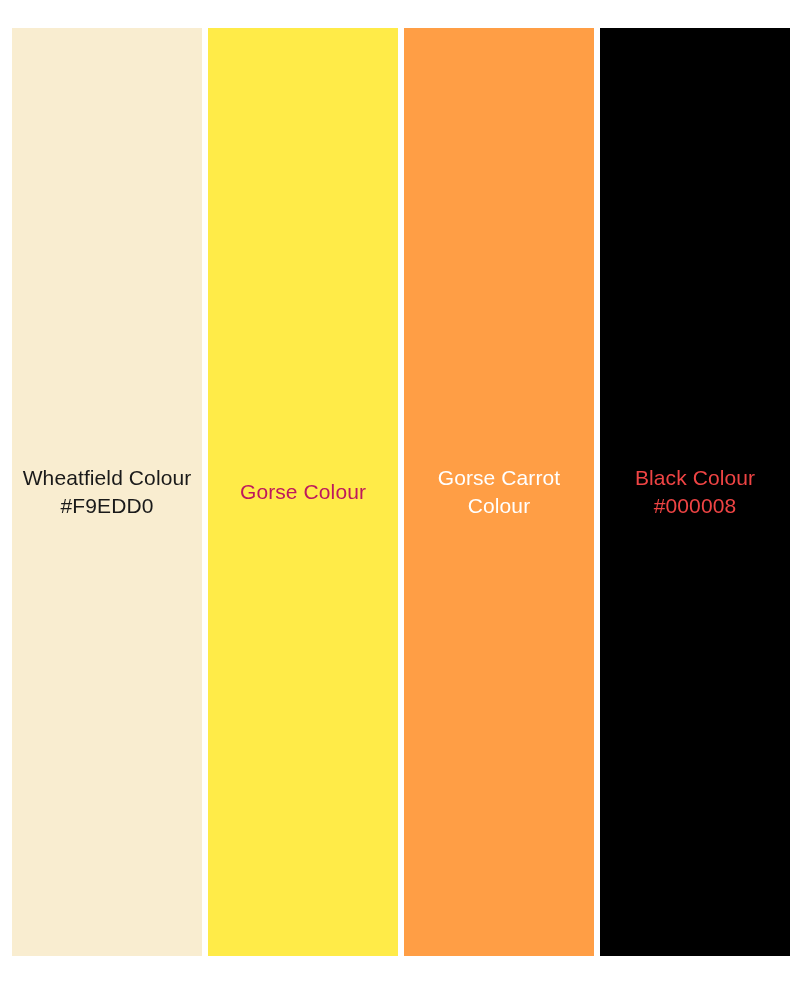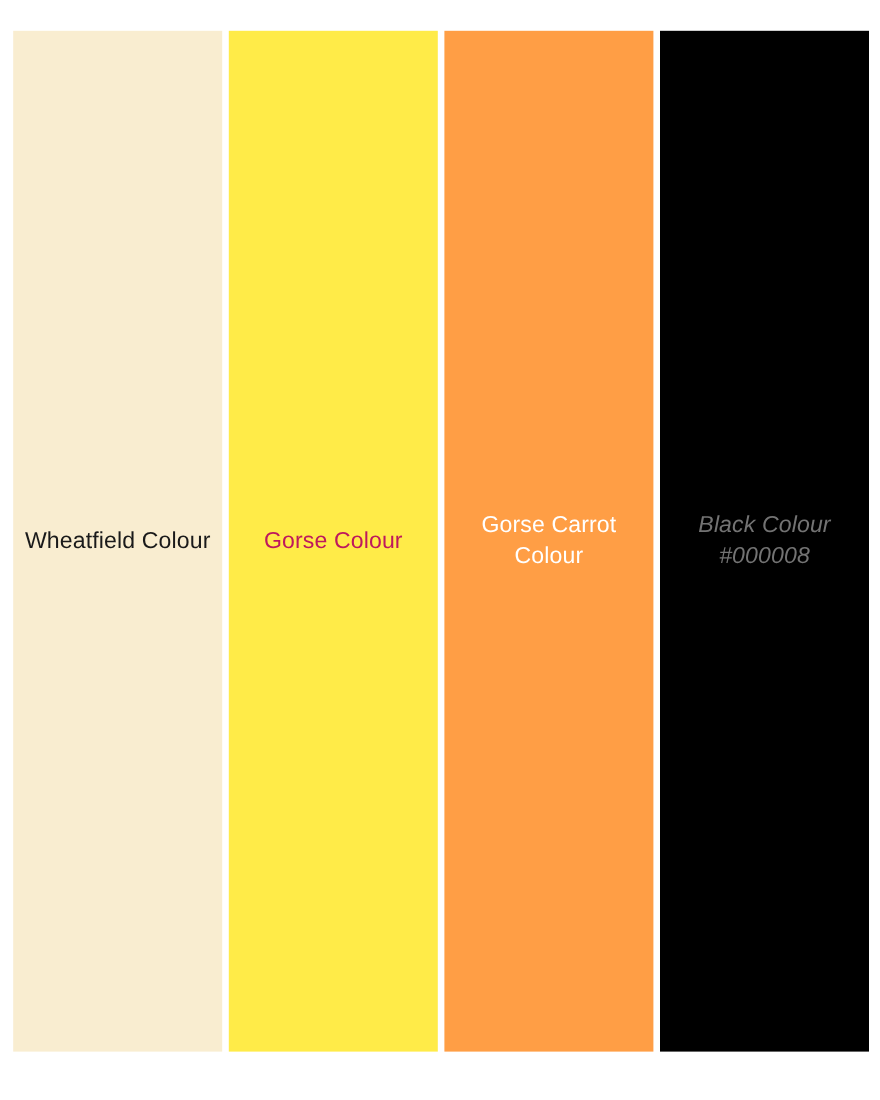--- a/index.html
+++ b/index.html
@@ -53,35 +53,36 @@
   }
 </style>
 </head>
 <body style="background: rgb(255, 255, 255);">
 
 <div id="palette-board">
 
   <div class="swatch" style="background: rgb(249, 237, 208); color: rgb(26, 26, 26);">
     <div class="swatch-caption">
       <span class="caption-name">Wheatfield Colour</span>
+      <span class="caption-hex">#F9EDD0</span>
     </div>
   </div>
 
   <div class="swatch" style="background: rgb(255, 235, 72); color: #be185d;">
     <div class="swatch-caption">
       <span class="caption-name">Gorse Colour</span>
     </div>
   </div>
 
   <div class="swatch" style="background: rgb(255, 158, 69); color: rgb(255, 255, 255);">
     <div class="swatch-caption">
       <span class="caption-name">Gorse Carrot Colour</span>
     </div>
   </div>
 
-  <div class="swatch" style="background: rgb(0, 0, 0); color: #737373; font-style: italic;">
+  <div class="swatch" style="background: rgb(0, 0, 0); color: #ef4444;">
     <div class="swatch-caption">
       <span class="caption-name">Black Colour</span>
       <span class="caption-hex">#000008</span>
     </div>
   </div>
 
 </div>
 
 </body></html>

